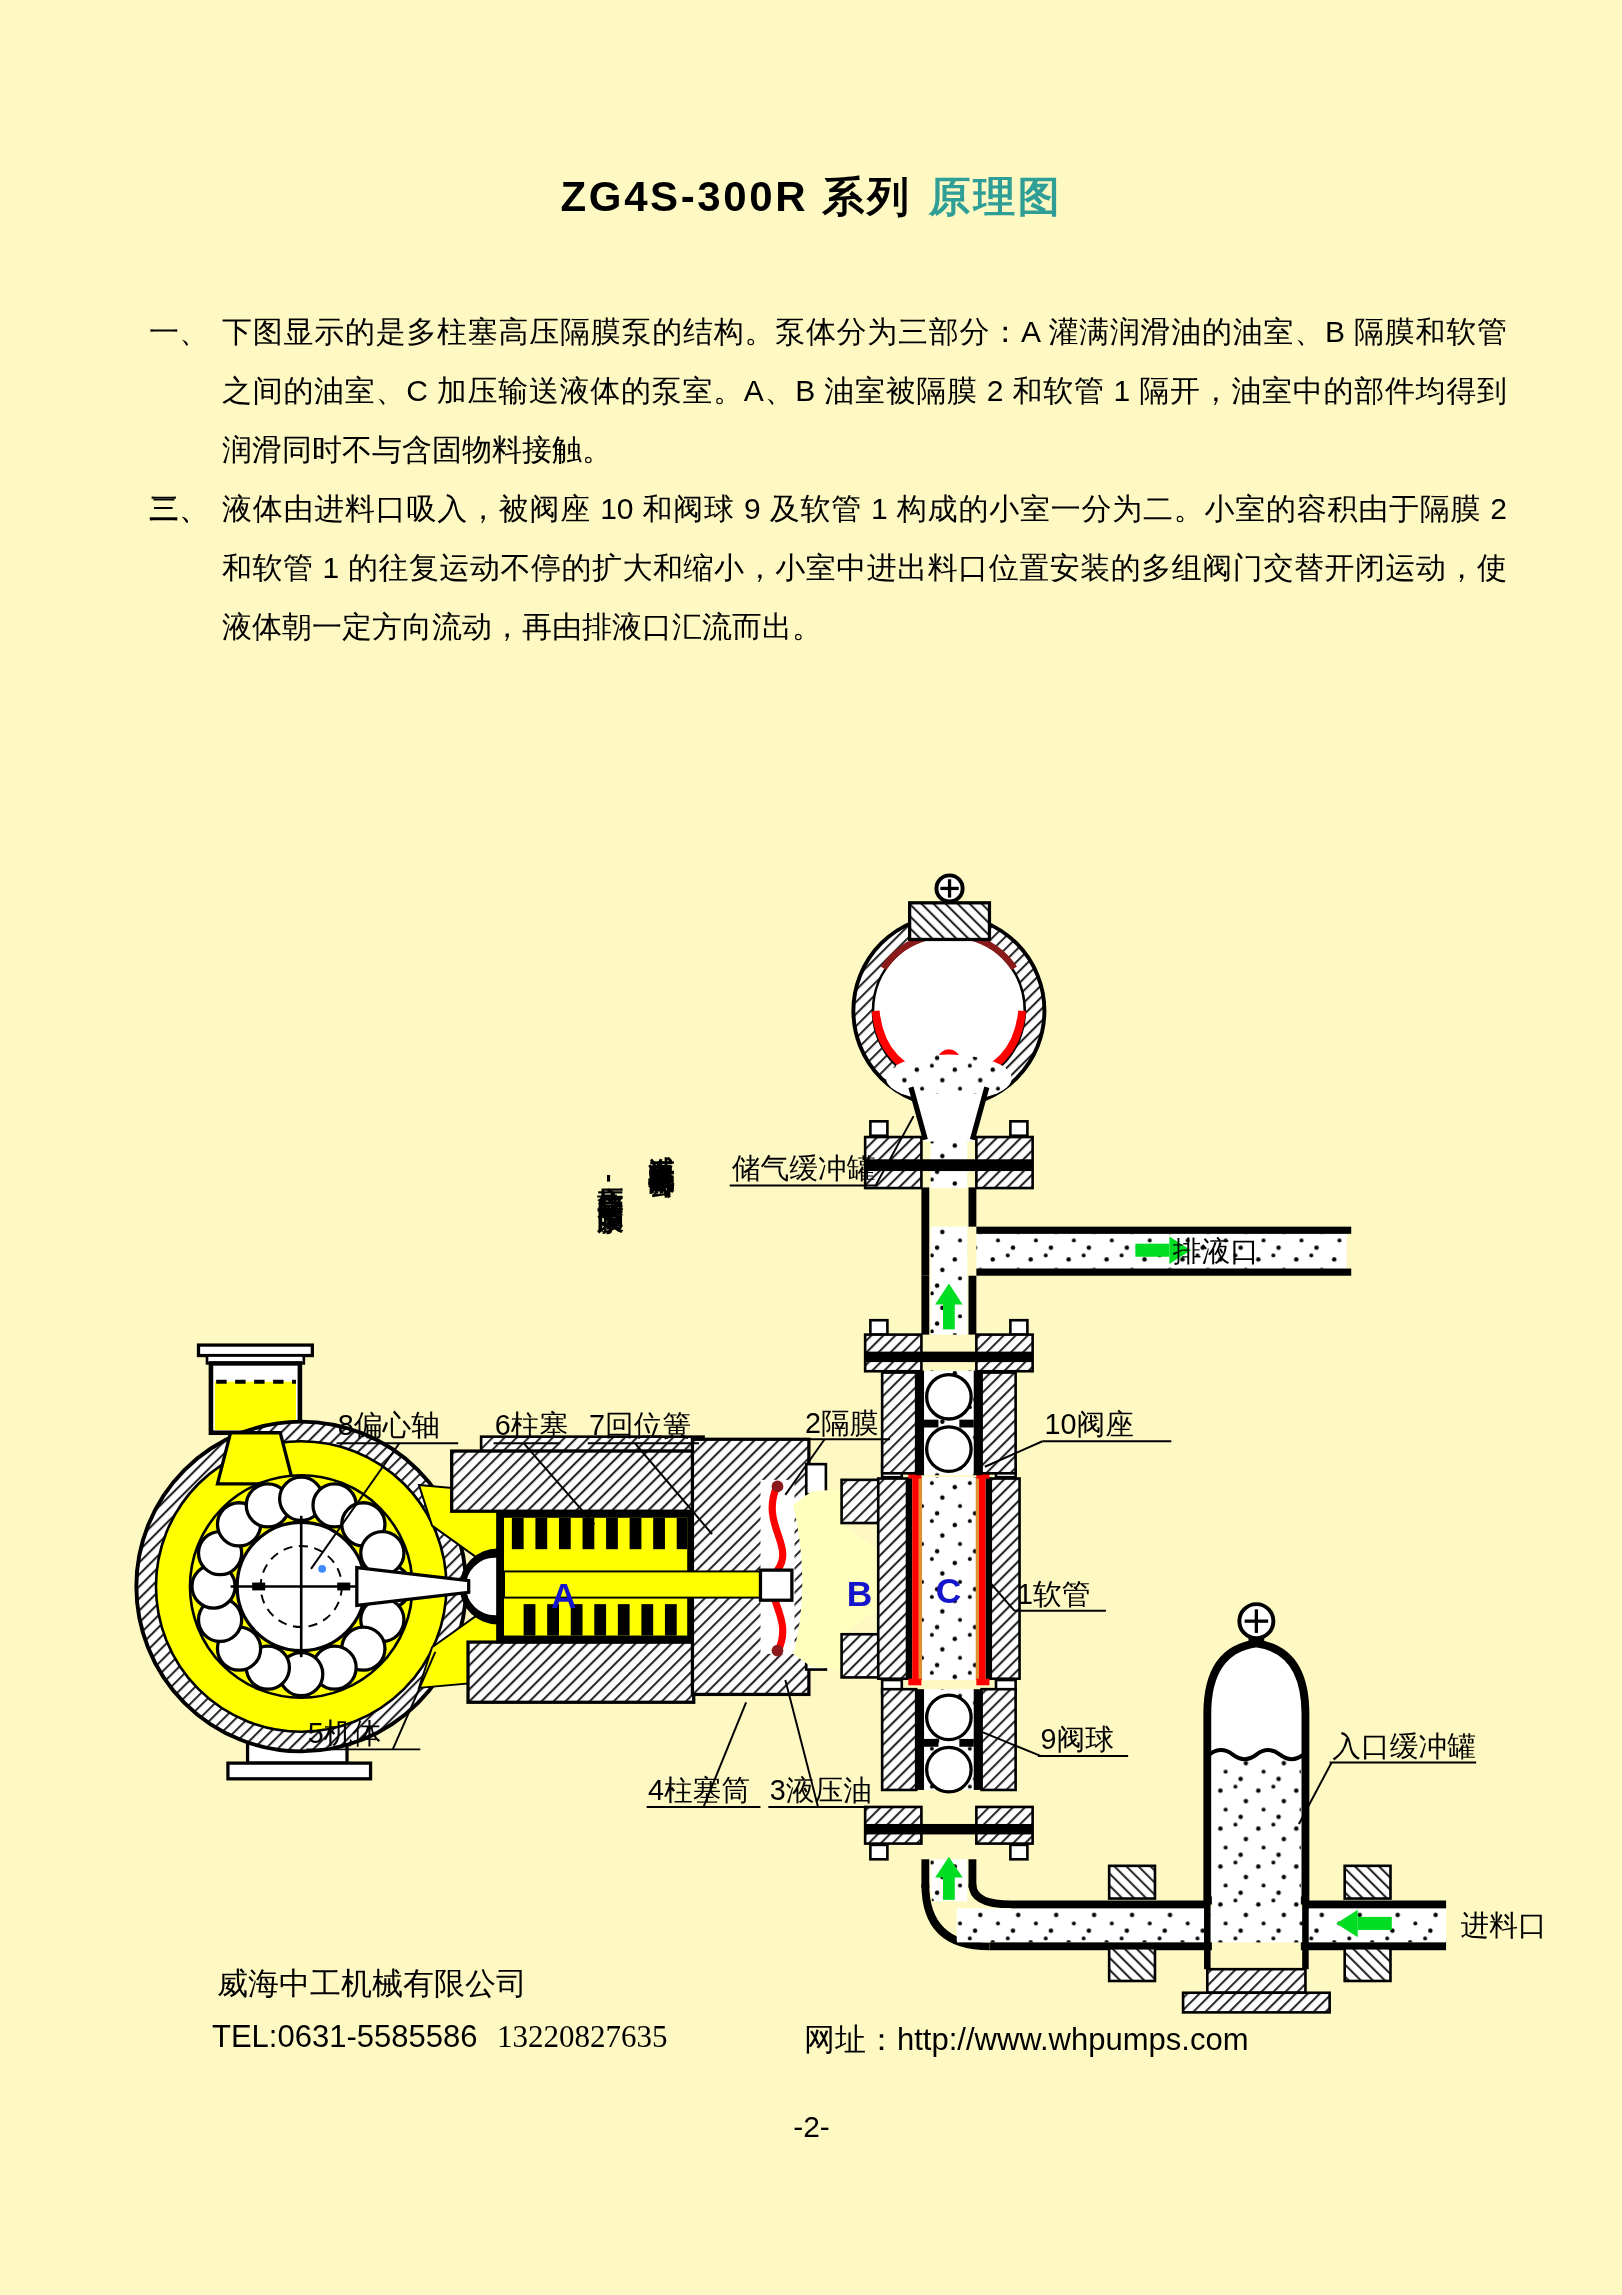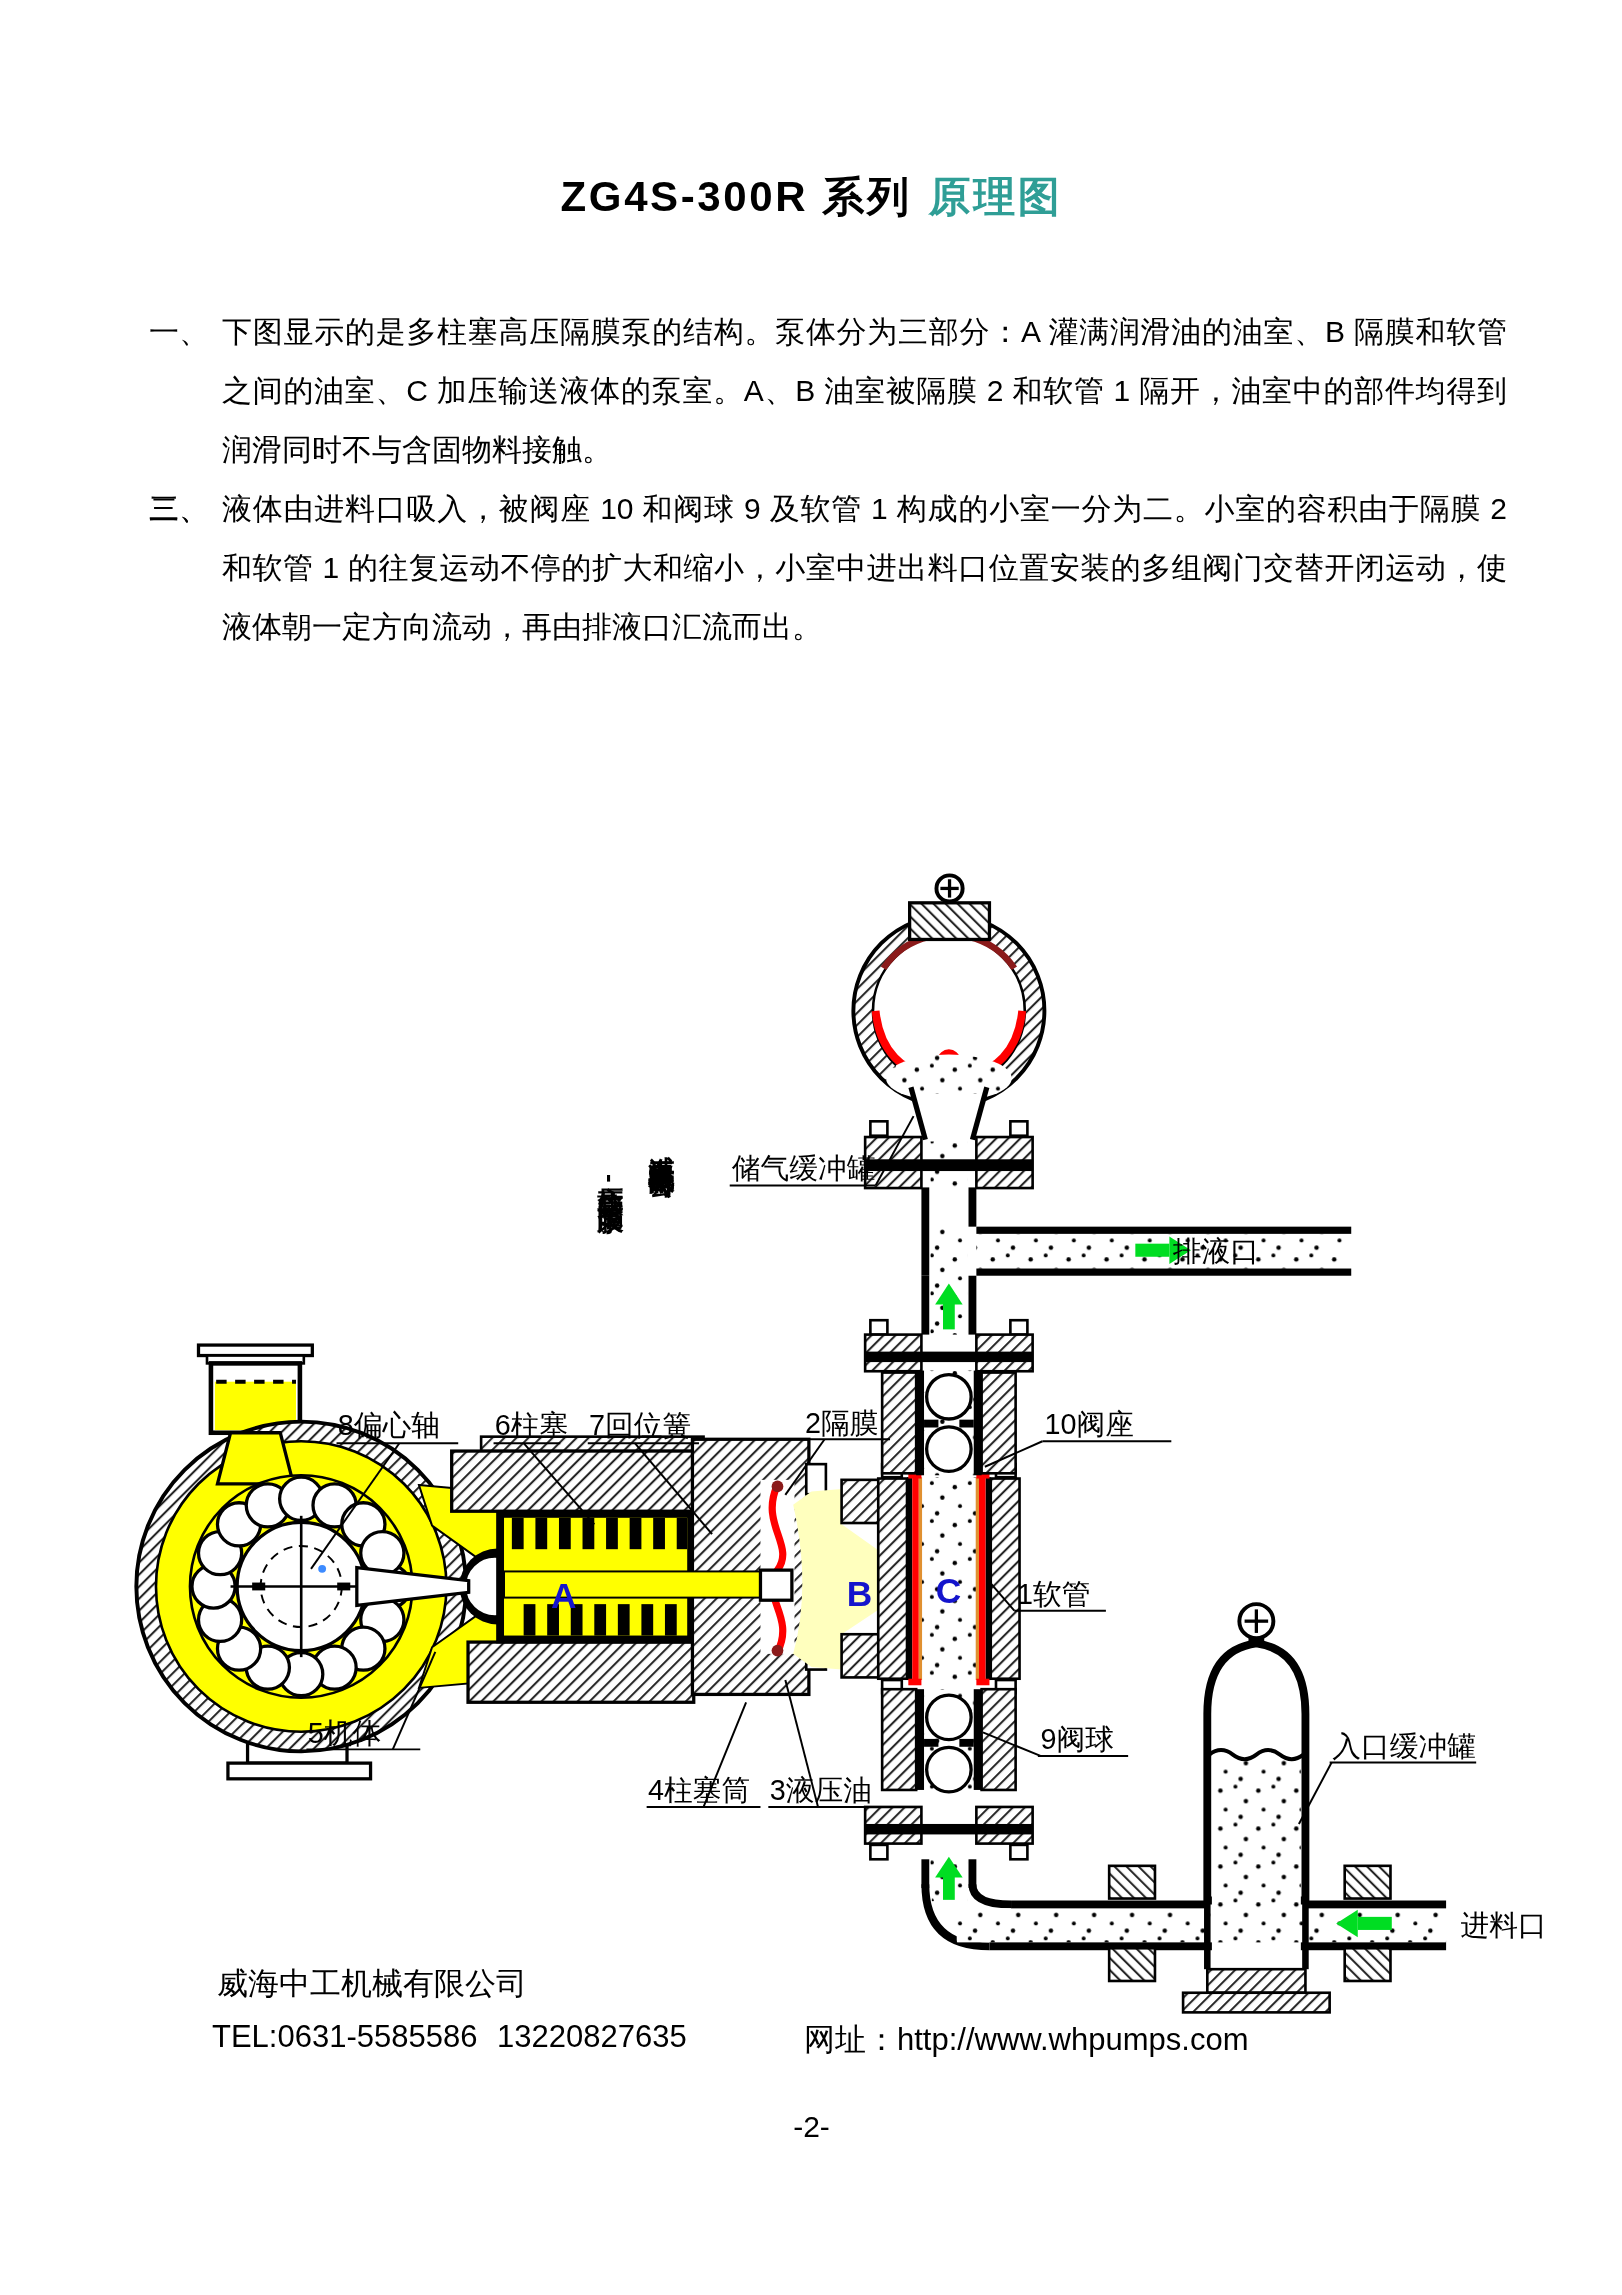--- a/index.html
+++ b/index.html
@@ -1,28 +1,28 @@
 <!DOCTYPE html>
 <html style="font-size:10.5px"><head>
 <meta charset="utf-8">
 <style>
   html,body{margin:0;padding:0;background:#888;}
-  .page{position:relative;width:1623px;height:2295px;background:#ffffff;overflow:hidden;
+  .page{position:relative;width:1623px;height:2295px;background:#fef9c3;overflow:hidden;
         font-family:"Liberation Sans","DejaVu Sans",sans-serif;color:#000;}
   .title{position:absolute;top:169px;left:0;width:100%;text-align:center;
          font-size:42px;font-weight:bold;letter-spacing:2.6px;}
   .title .teal{color:#2f9e96;margin-left:17px;}
   .paras{position:absolute;left:149px;top:302px;width:1358px;font-size:30px;line-height:59px;}
   .para{position:relative;padding-left:73px;text-align:justify;text-justify:inter-character;}
   .para .num{position:absolute;left:0;top:0;}
   .vtext{position:absolute;writing-mode:vertical-rl;font-size:26px;letter-spacing:2px;font-weight:bold;}
   .footer-company{position:absolute;left:217px;top:1963px;font-size:31px;}
   .footer-line{position:absolute;left:0;top:2019px;width:1623px;font-size:31px;}
   .footer-line .tel{position:absolute;left:212px;}
-  .footer-line .mobile{position:absolute;left:497px;}
+  .footer-line .mobile{position:absolute;left:497px;font-family:Liberation Serif, serif;}
   .footer-line .web{position:absolute;left:804px;}
   .pagenum{position:absolute;left:0;top:2110px;width:100%;text-align:center;font-size:30px;}
   svg text{font-family:"Liberation Sans","DejaVu Sans",sans-serif;}
 </style>
 </head>
 <body>
 
 <div class="page">
 
   <div class="title">

